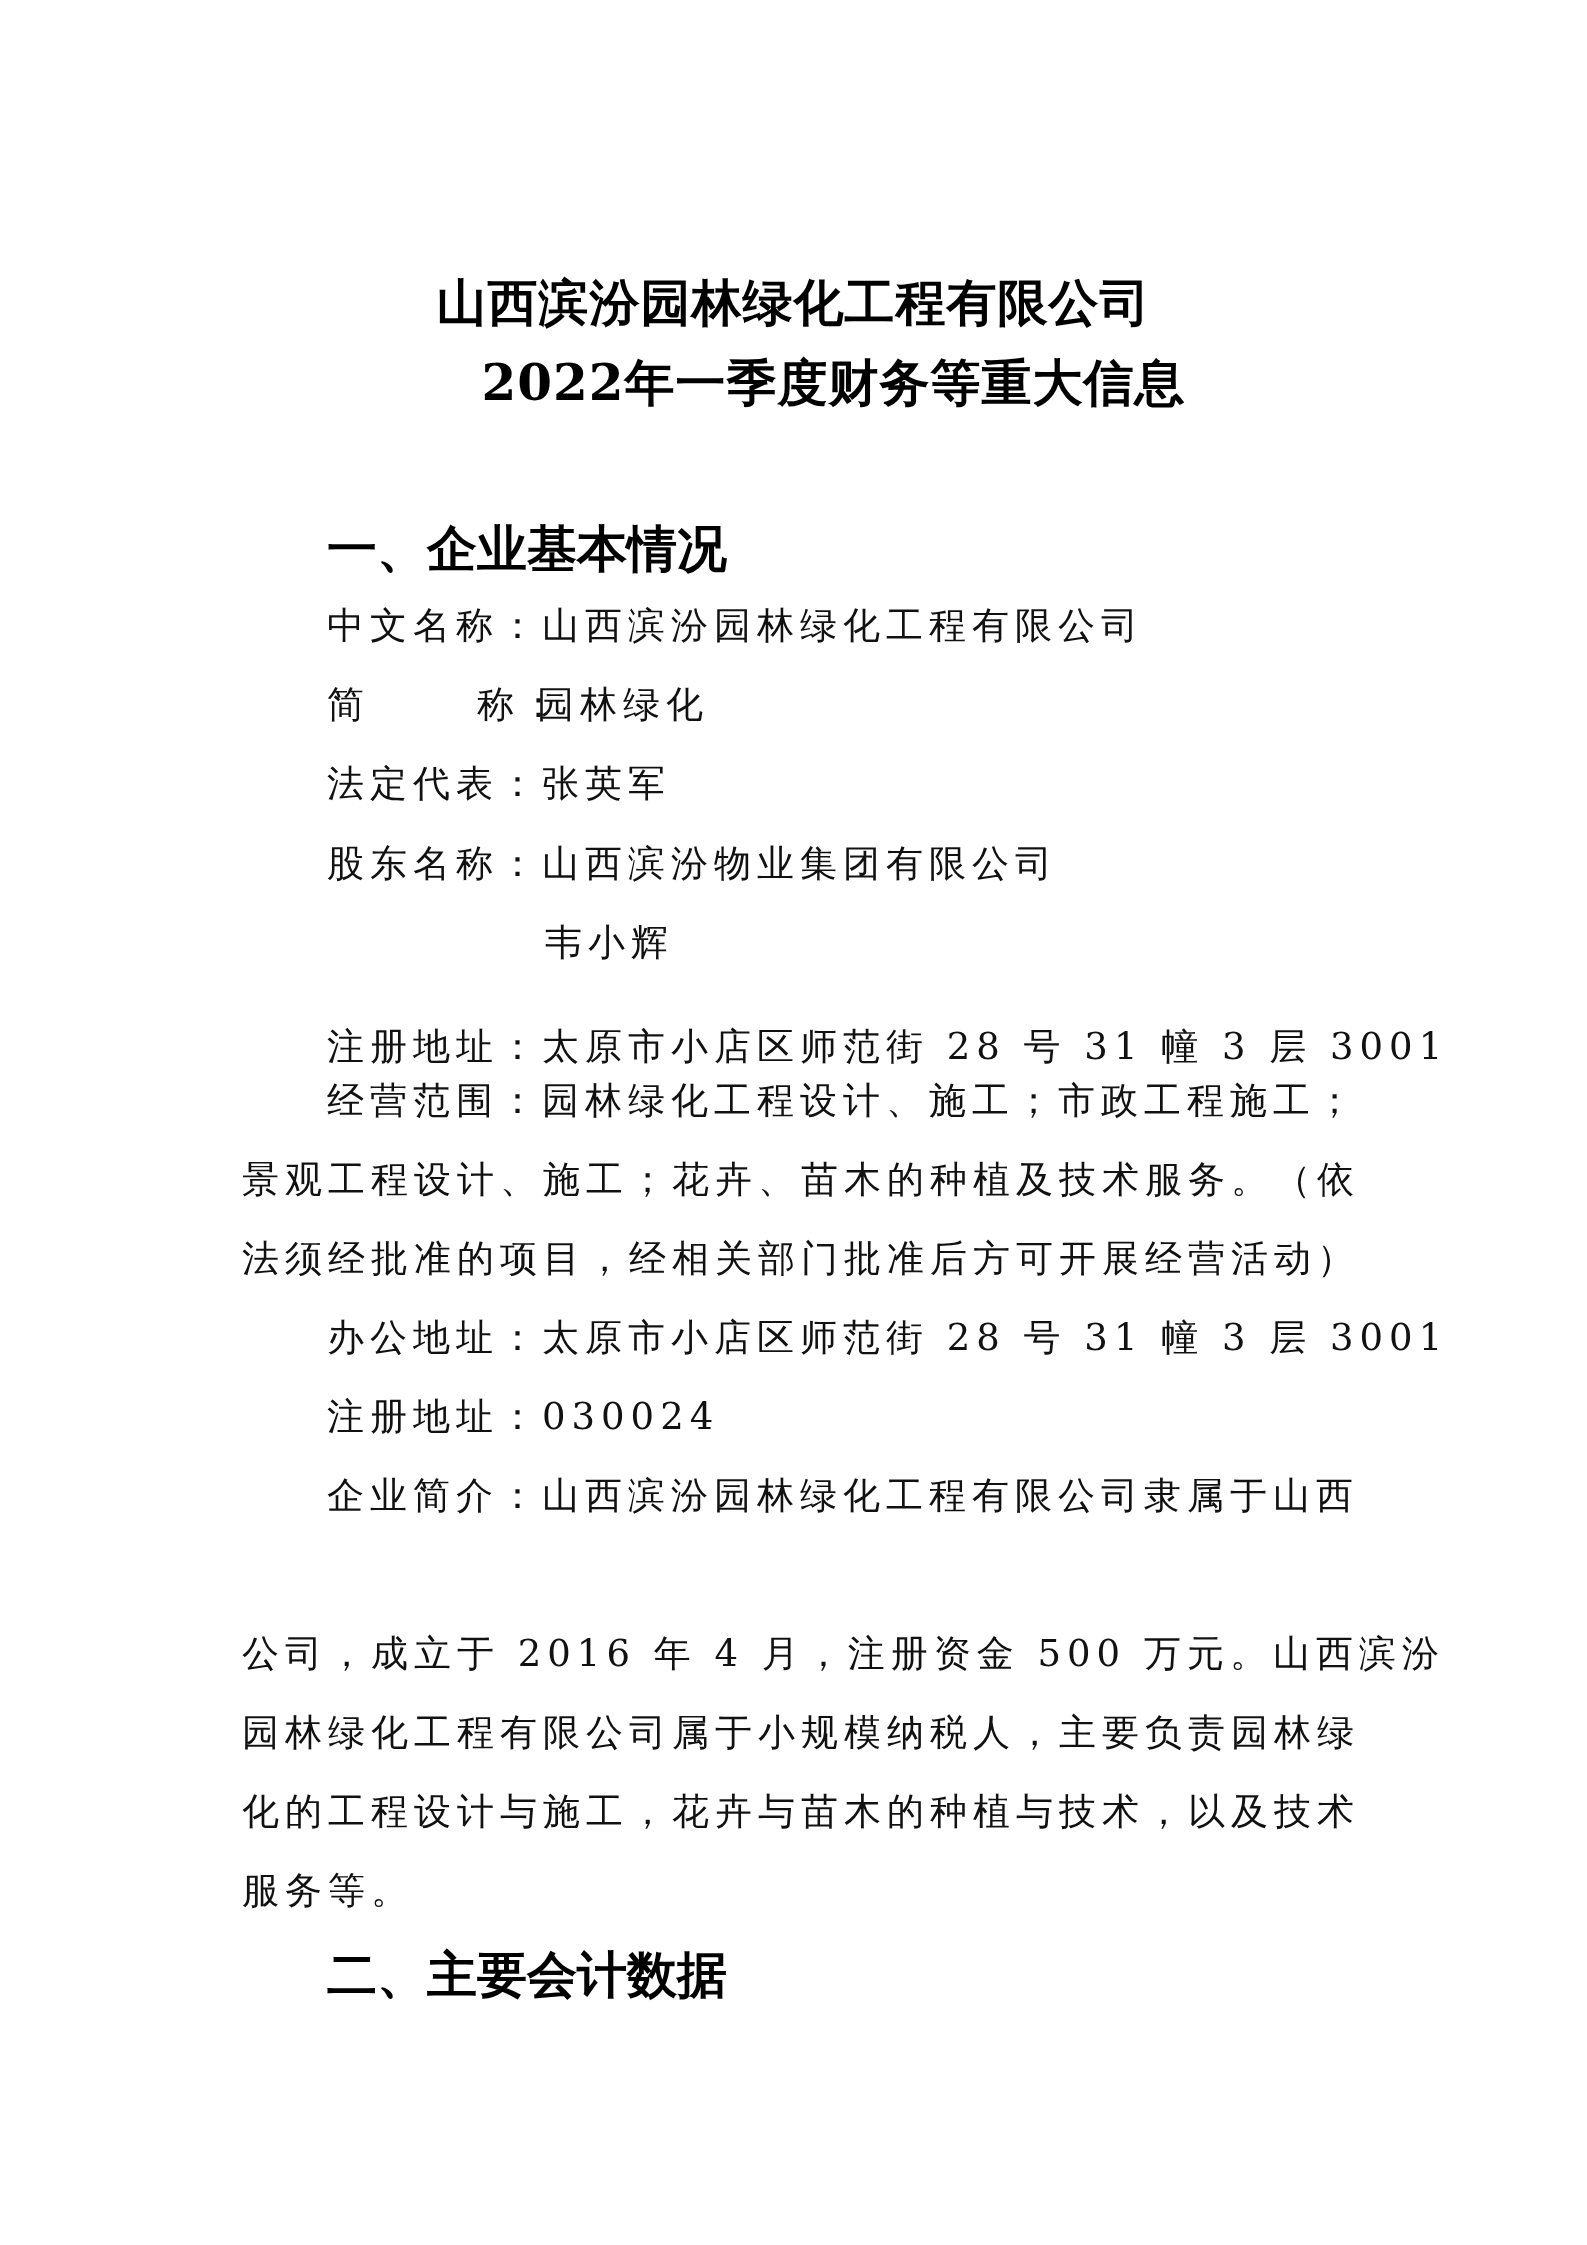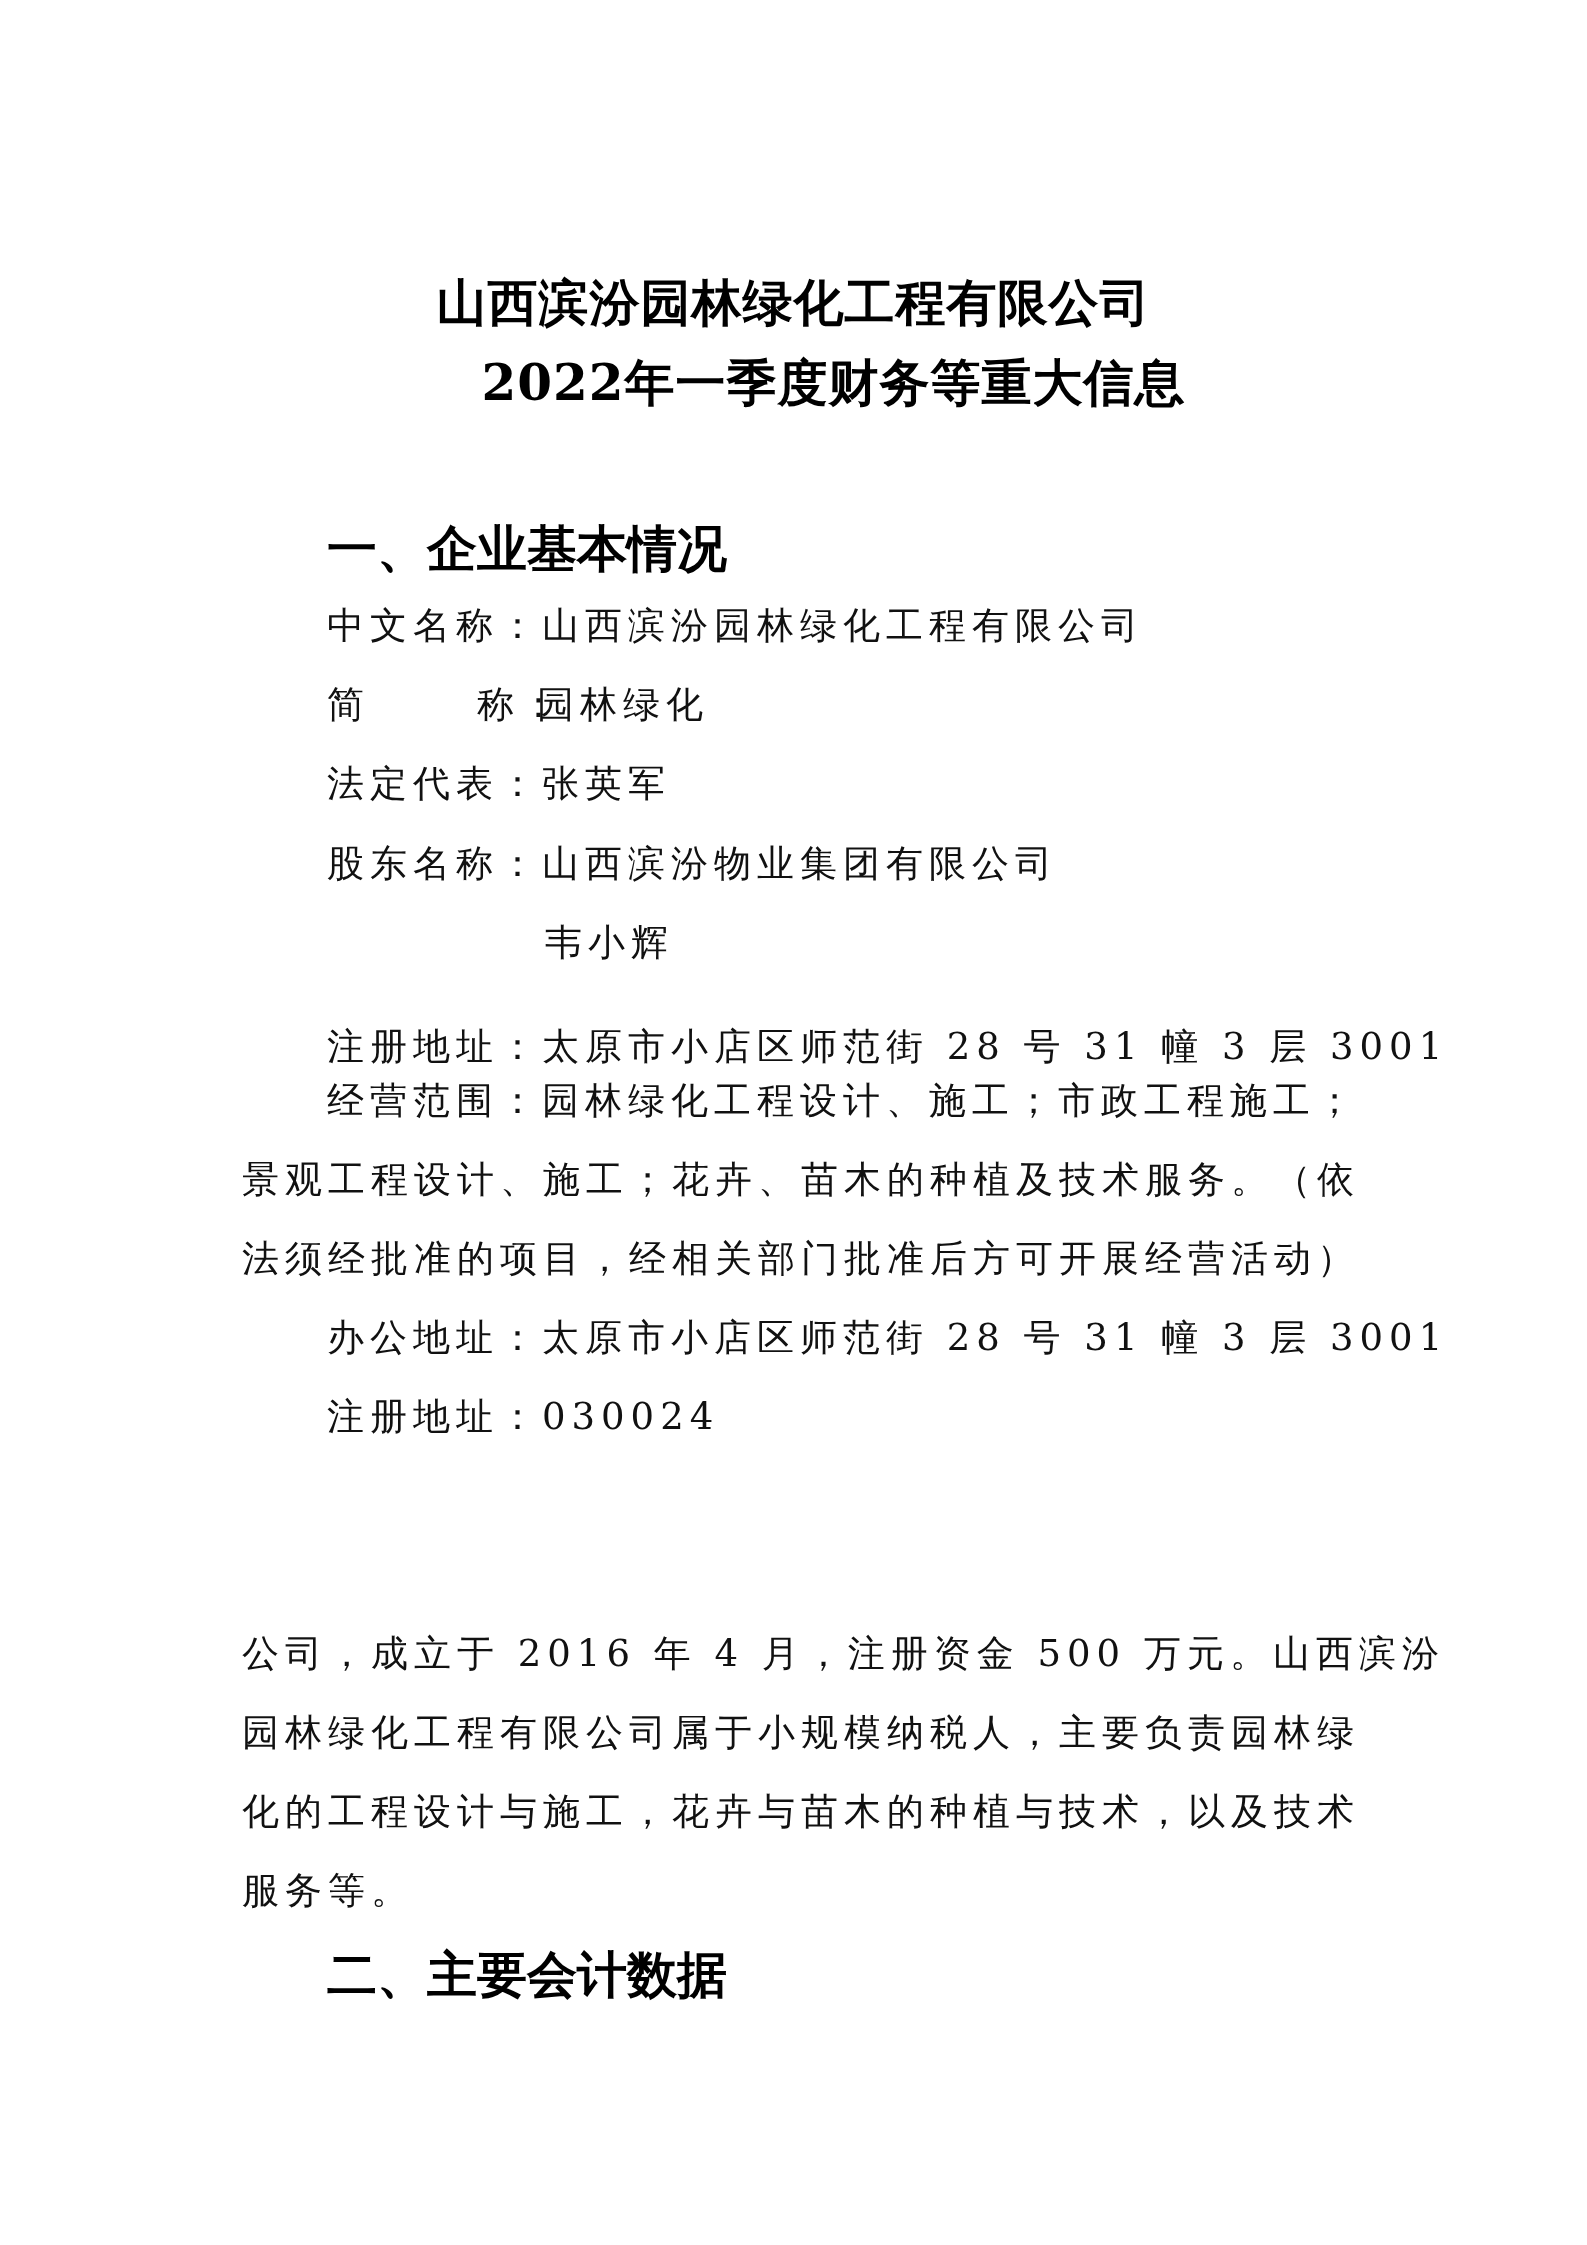--- a/index.html
+++ b/index.html
@@ -98,20 +98,23 @@
   <div class="line flush" style="top:1240px;">法须经批准的项目，经相关部门批准后方可开展经营活动）</div>
 
   <div class="line ind" style="top:1319px;">
     <span class="lbl">办公地址：</span><span>太原市小店区师范街 28 号 31 幢 3 层 3001</span>
   </div>
 
   <div class="line ind" style="top:1398px;">
     <span class="lbl">注册地址：</span><span>030024</span>
   </div>
 
+  <div class="line ind" style="top:1477px;">
+    <span class="lbl">企业简介：</span><span>山西滨汾园林绿化工程有限公司隶属于山西</span>
+  </div>
   <div class="line flush" style="top:1635px;">公司，成立于 2016 年 4 月，注册资金 500 万元。山西滨汾</div>
   <div class="line flush" style="top:1714px;">园林绿化工程有限公司属于小规模纳税人，主要负责园林绿</div>
   <div class="line flush" style="top:1793px;">化的工程设计与施工，花卉与苗木的种植与技术，以及技术</div>
   <div class="line flush" style="top:1872px;">服务等。</div>
 
   <div class="heading" style="top:1950px;">二、主要会计数据</div>
 
 </div>
 
 </body></html>

